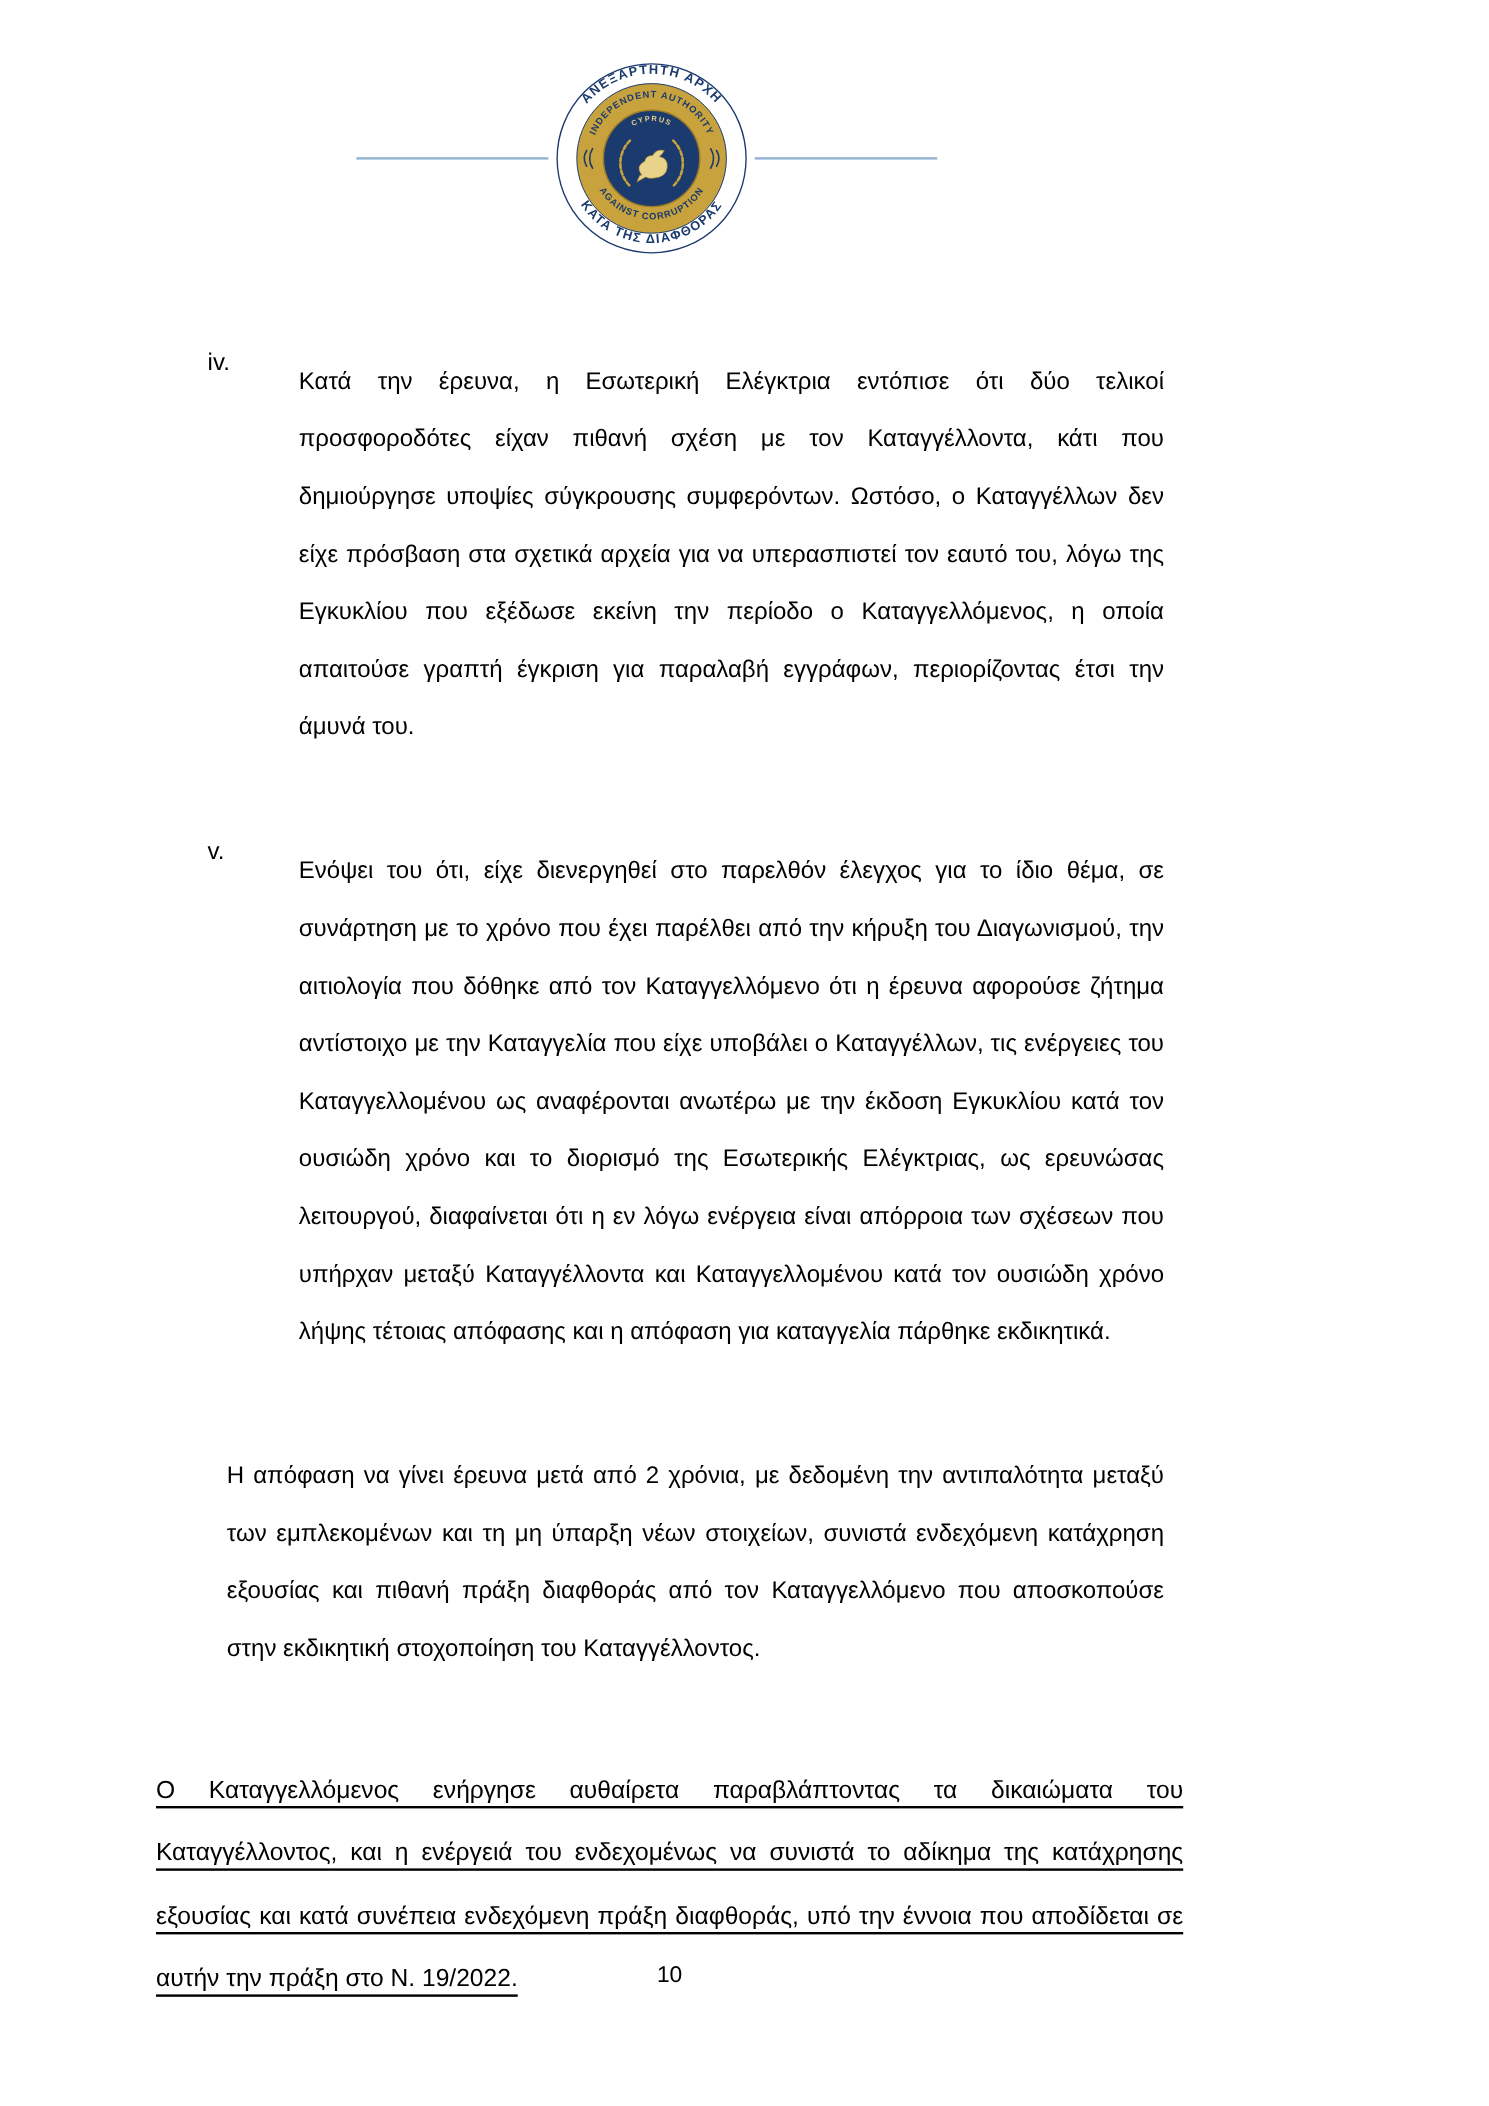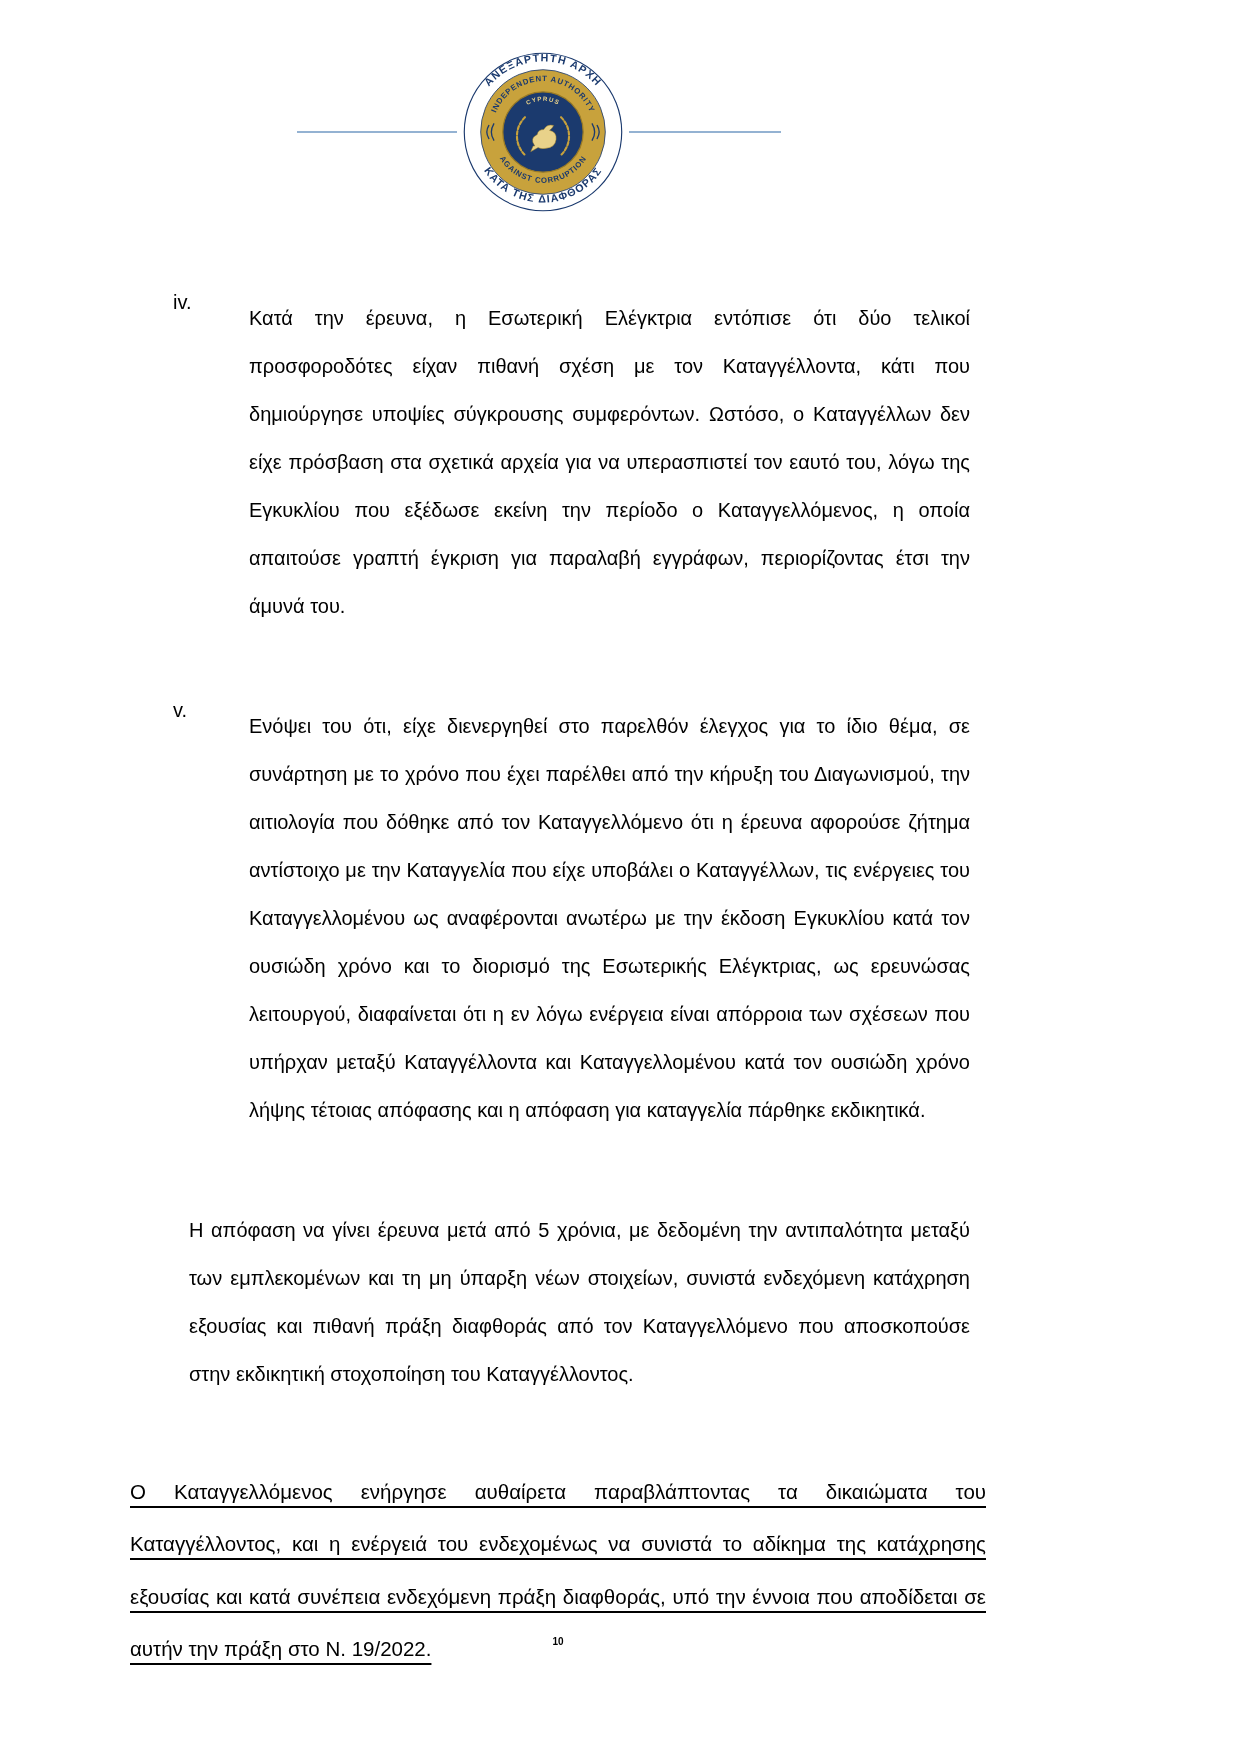--- a/index.html
+++ b/index.html
@@ -57,21 +57,21 @@
     font-size:20.5px;
     line-height:2.55;
     text-align:justify;
     text-decoration:underline;
     text-decoration-thickness:2px;
     text-underline-offset:7px;
   }
 
   .footer{
     position:absolute;top:1636px;left:130px;width:856px;
-    text-align:center;font-size:10px;font-weight:bold;
+    text-align:center;font-size:19px;
   }
 </style>
 </head>
 <body>
 
 <div class="page">
 
   <div class="seal-row">
     <div class="rule left"></div>
 
@@ -129,21 +129,21 @@
         <span class="marker">iv.</span>
         <p class="text">Κατά την έρευνα, η Εσωτερική Ελέγκτρια εντόπισε ότι δύο τελικοί προσφοροδότες είχαν πιθανή σχέση με τον Καταγγέλλοντα, κάτι που δημιούργησε υποψίες σύγκρουσης συμφερόντων. Ωστόσο, ο Καταγγέλλων δεν είχε πρόσβαση στα σχετικά αρχεία για να υπερασπιστεί τον εαυτό του, λόγω της Εγκυκλίου που εξέδωσε εκείνη την περίοδο ο Καταγγελλόμενος, η οποία απαιτούσε γραπτή έγκριση για παραλαβή εγγράφων, περιορίζοντας έτσι την άμυνά του.</p>
       </div>
 
       <div class="item">
         <span class="marker">v.</span>
         <p class="text">Ενόψει του ότι, είχε διενεργηθεί στο παρελθόν έλεγχος για το ίδιο θέμα, σε συνάρτηση με το χρόνο που έχει παρέλθει από την κήρυξη του Διαγωνισμού, την αιτιολογία που δόθηκε από τον Καταγγελλόμενο ότι η έρευνα αφορούσε ζήτημα αντίστοιχο με την Καταγγελία που είχε υποβάλει ο Καταγγέλλων, τις ενέργειες του Καταγγελλομένου ως αναφέρονται ανωτέρω με την έκδοση Εγκυκλίου κατά τον ουσιώδη χρόνο και το διορισμό της Εσωτερικής Ελέγκτριας, ως ερευνώσας λειτουργού, διαφαίνεται ότι η εν λόγω ενέργεια είναι απόρροια των σχέσεων που υπήρχαν μεταξύ Καταγγέλλοντα και Καταγγελλομένου κατά τον ουσιώδη χρόνο λήψης τέτοιας απόφασης και η απόφαση για καταγγελία πάρθηκε εκδικητικά.</p>
       </div>
 
       <div class="item">
-        <p class="text">Η απόφαση να γίνει έρευνα μετά από 5 χρόνια, με δεδομένη την αντιπαλότητα μεταξύ των εμπλεκομένων και τη μη ύπαρξη νέων στοιχείων, συνιστά ενδεχόμενη κατάχρηση εξουσίας και πιθανή πράξη διαφθοράς από τον Καταγγελλόμενο που αποσκοπούσε στην εκδικητική στοχοποίηση του Καταγγέλλοντος.</p>
+        <p class="text">Η απόφαση να γίνει έρευνα μετά από 2 χρόνια, με δεδομένη την αντιπαλότητα μεταξύ των εμπλεκομένων και τη μη ύπαρξη νέων στοιχείων, συνιστά ενδεχόμενη κατάχρηση εξουσίας και πιθανή πράξη διαφθοράς από τον Καταγγελλόμενο που αποσκοπούσε στην εκδικητική στοχοποίηση του Καταγγέλλοντος.</p>
       </div>
 
     </div>
 
     <p class="conclusion">Ο Καταγγελλόμενος ενήργησε αυθαίρετα παραβλάπτοντας τα δικαιώματα του Καταγγέλλοντος, και η ενέργειά του ενδεχομένως να συνιστά το αδίκημα της κατάχρησης εξουσίας και κατά συνέπεια ενδεχόμενη πράξη διαφθοράς, υπό την έννοια που αποδίδεται σε αυτήν την πράξη στο Ν. 19/2022.</p>
   </div>
 
   <div class="footer">
     <span>10</span>
   </div>

